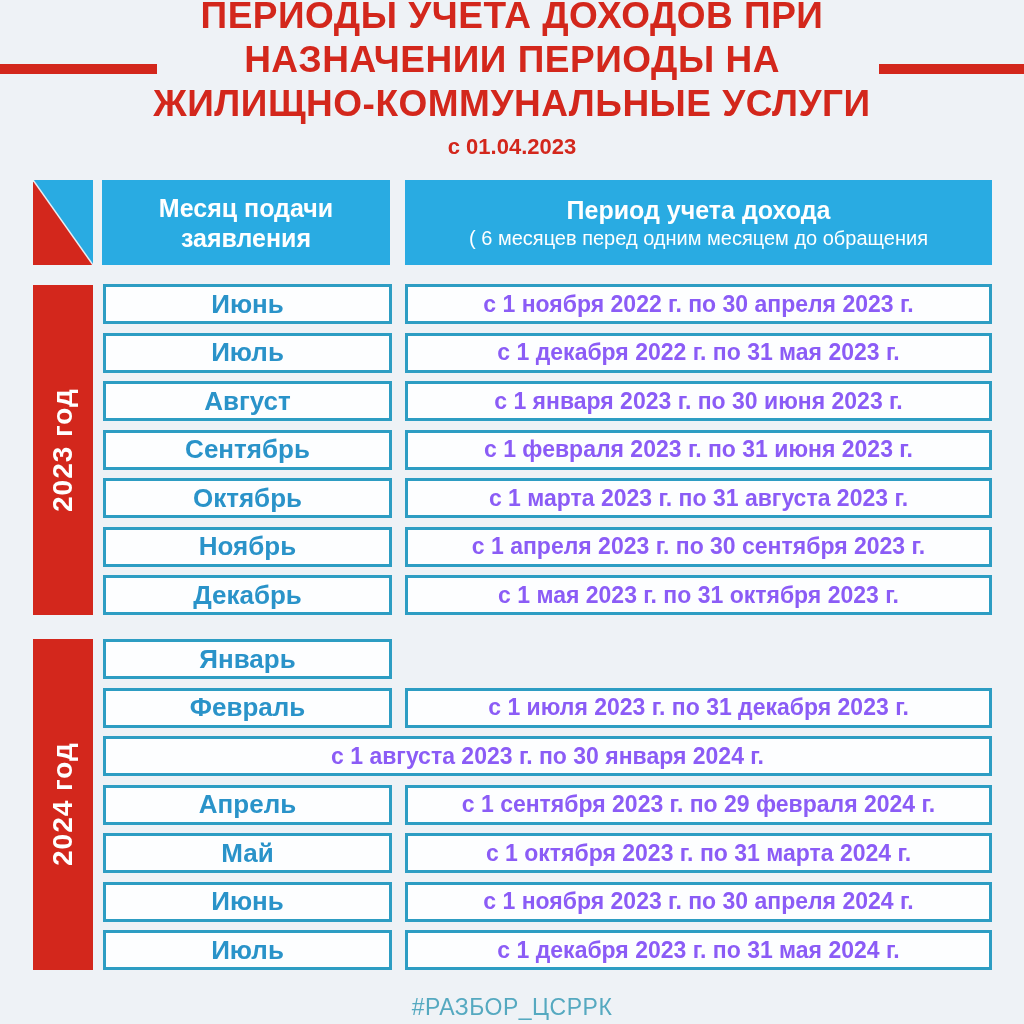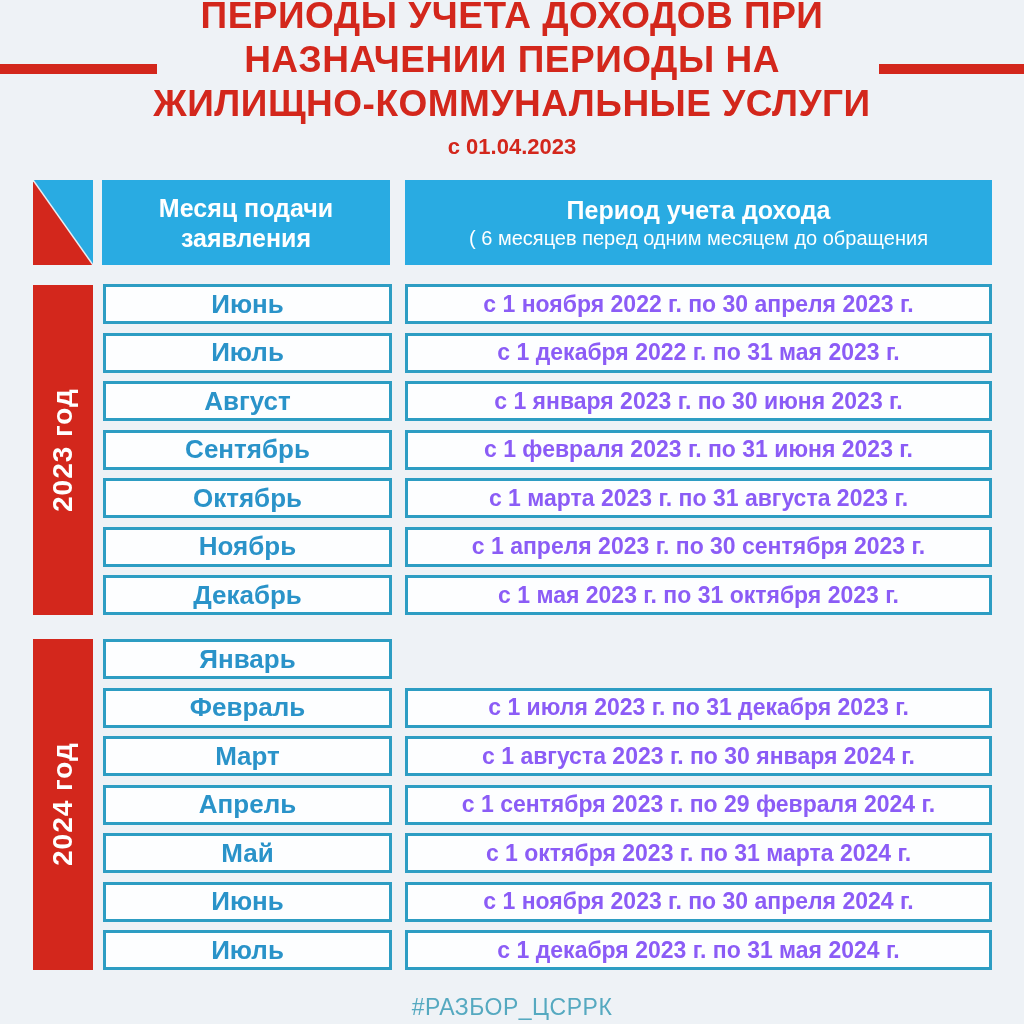--- a/index.html
+++ b/index.html
@@ -114,21 +114,20 @@
 
   <div class="section s2024">
     <div class="row">
       <div class="cell month">Январь</div>
     </div>
     <div class="row">
       <div class="cell month">Февраль</div>
       <div class="cell period">с 1 июля 2023 г. по 31 декабря 2023 г.</div>
     </div>
     <div class="row">
-      <div class="cell month">Март</div>
       <div class="cell period">с 1 августа 2023 г. по 30 января 2024 г.</div>
     </div>
     <div class="row">
       <div class="cell month">Апрель</div>
       <div class="cell period">с 1 сентября 2023 г. по 29 февраля 2024 г.</div>
     </div>
     <div class="row">
       <div class="cell month">Май</div>
       <div class="cell period">с 1 октября 2023 г. по 31 марта 2024 г.</div>
     </div>

